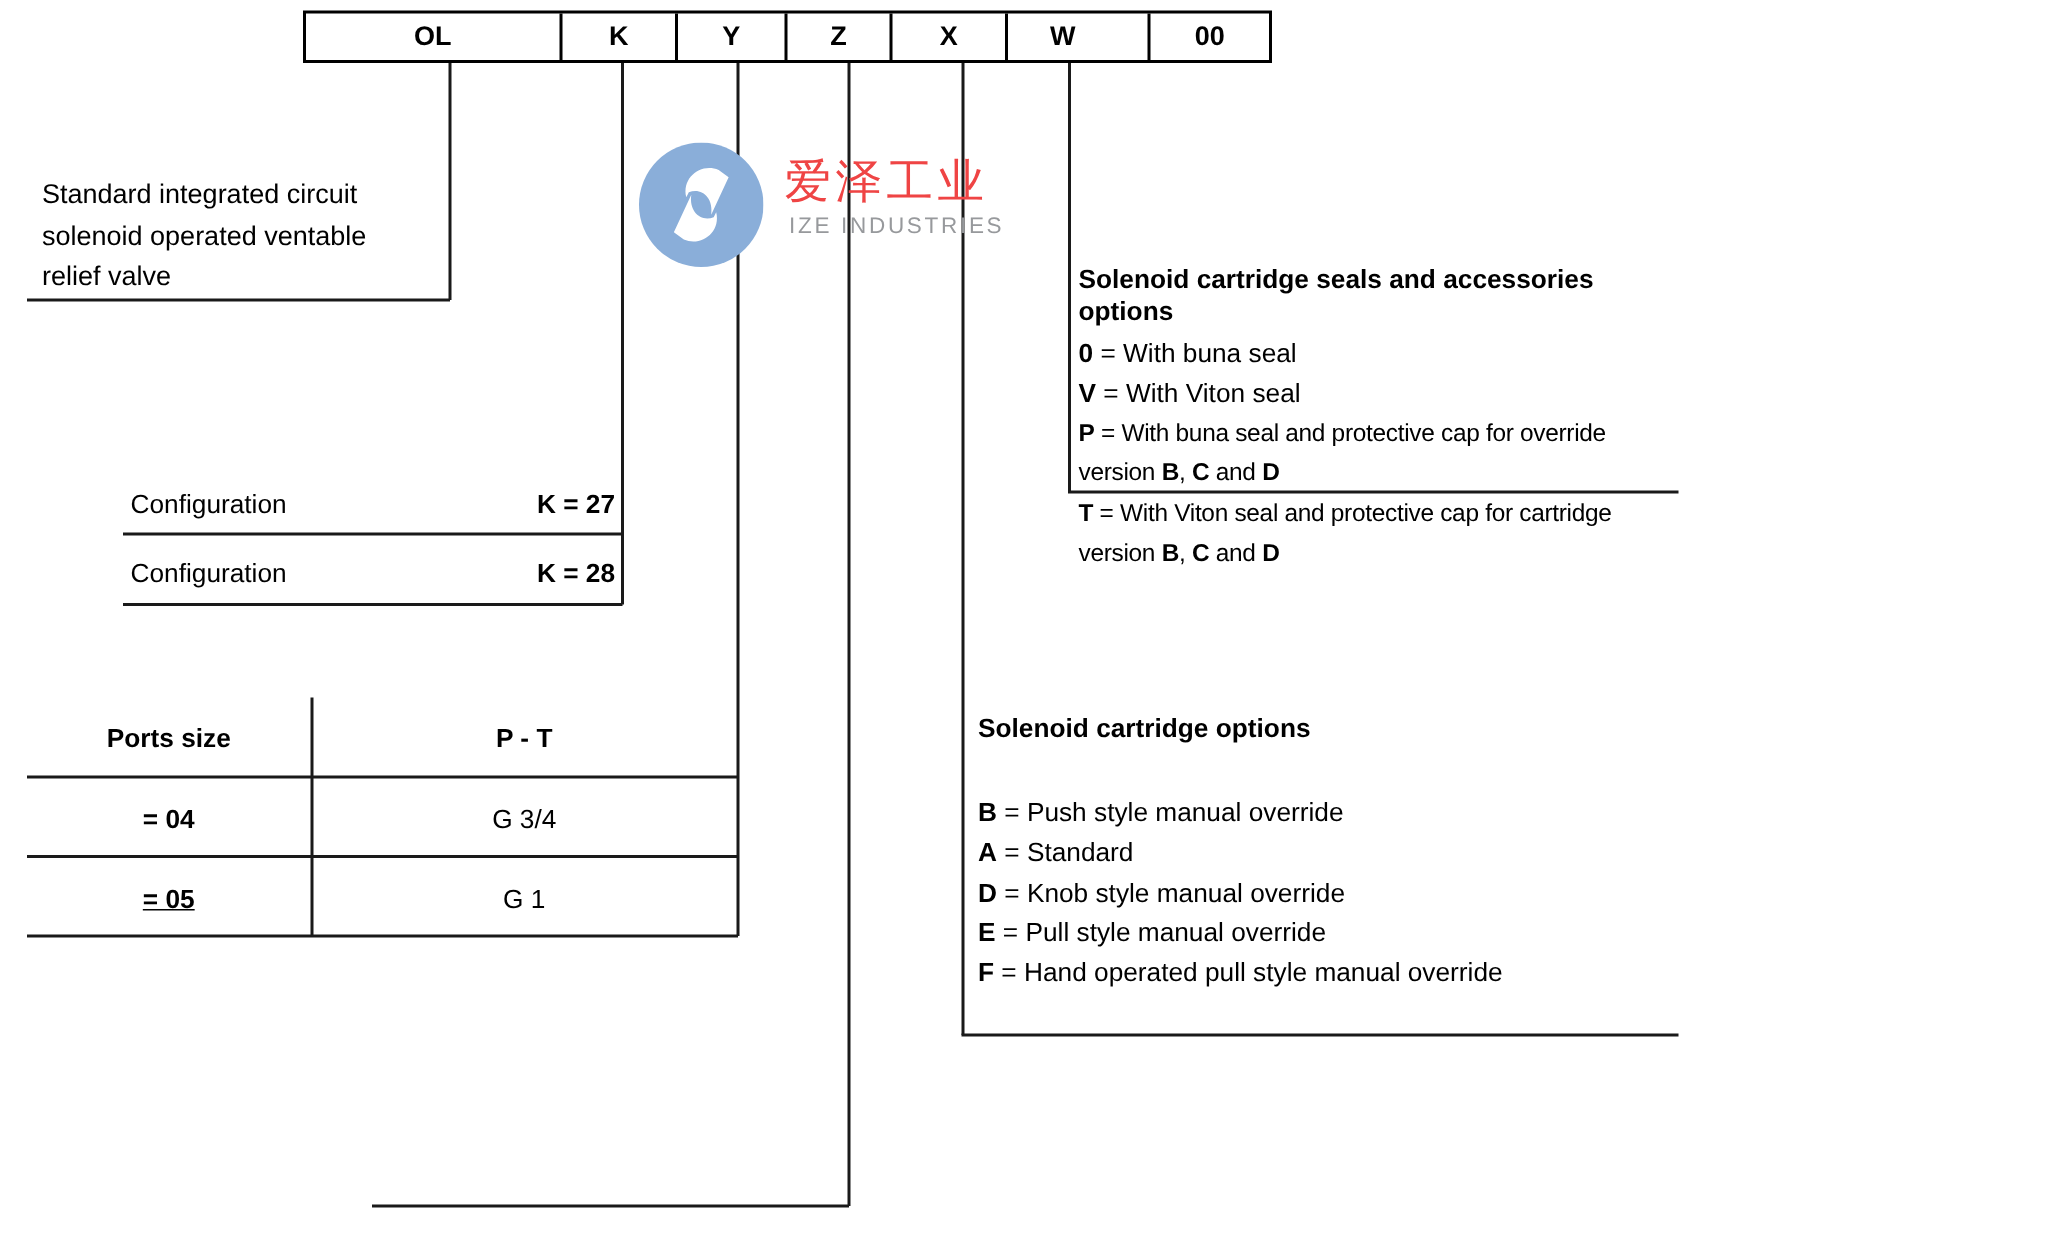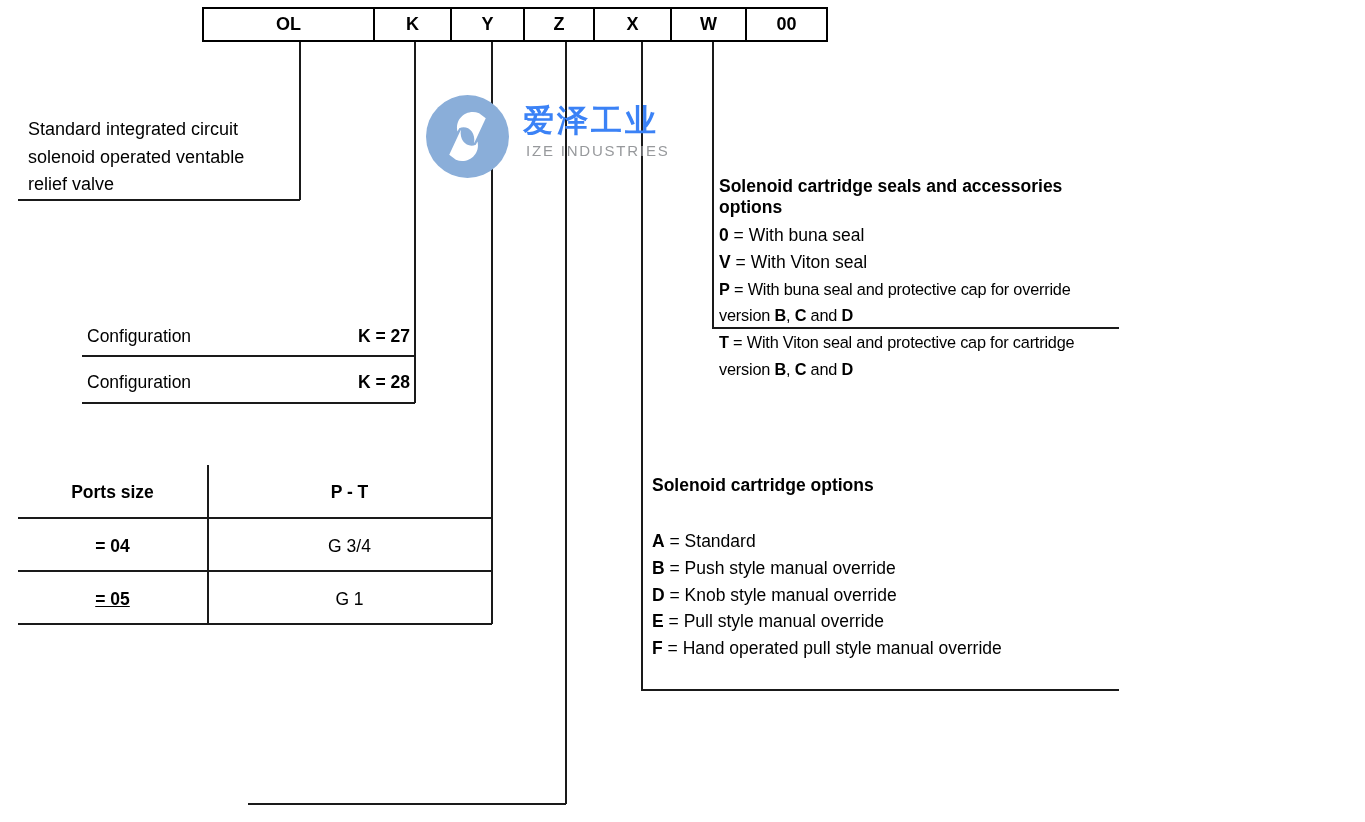--- a/index.html
+++ b/index.html
@@ -19,21 +19,21 @@
     display:flex; align-items:center; justify-content:center;
     font-weight:bold; font-size:18px; border-left:2px solid #000;
   }
   .code-cell:first-child { border-left:none; }
   .code-cell:nth-child(1){ width:169px; }
   .code-cell:nth-child(2){ width:77px; }
   .code-cell:nth-child(3){ width:73px; }
   .code-cell:nth-child(4){ width:70px; }
   .code-cell:nth-child(5){ width:77px; }
   .code-cell:nth-child(6){ width:75px; }
-  .code-cell:nth-child(7){ width:81px; }
+  .code-cell:nth-child(7){ width:81px;margin-left:20px; }
 
   
   .vline { position:absolute; width:1.5px; background:#1a1a1a; }
   .hline { position:absolute; height:1.5px; background:#1a1a1a; }
 
   
   .left-desc {
     position:absolute; left:28px; top:116px;
     font-size:18px; line-height:27.5px;
   }
@@ -62,21 +62,21 @@
   .footer-block {
     position:absolute; left:255px; top:752px; width:300px;
     text-align:right; font-size:17.5px; line-height:27px;
   }
   .footer-block .f-title { font-weight:bold; }
 
   
   .logo-circle { position:absolute; left:426px; top:95px; width:83px; height:83px; }
   .logo-cn {
     position:absolute; left:523px; top:100px;
-    font-size:31px; font-weight:bold; color:#3b82f6; letter-spacing:3px;
+    font-size:31px; font-weight:normal; color:#ef4444; letter-spacing:3px;
     font-family:"DejaVu Sans","Liberation Sans",sans-serif;
   }
   .logo-en {
     position:absolute; left:526px; top:142px;
     font-size:15px; color:#97999c; letter-spacing:1.8px;
   }
 </style>
 </head>
 <body>
 
@@ -141,22 +141,22 @@
   <div class="opt-list" style="left:719px; top:222px;">
       <div class="opt-line"><b>0</b> = <span>With buna seal</span></div>
       <div class="opt-line"><b>V</b> = <span>With Viton seal</span></div>
       <div class="opt-line condensed"><b>P</b> = <span>With buna seal and protective cap for override version </span><b>B</b><span>, </span><b>C</b><span> and </span><b>D</b></div>
       <div class="opt-line condensed"><b>T</b> = <span>With Viton seal and protective cap for cartridge version </span><b>B</b><span>, </span><b>C</b><span> and </span><b>D</b></div>
     </div>
   <div class="hline" style="left:712px; top:327px; width:629px;"></div>
 
   <div class="section-title" style="left:652px; top:475px;">Solenoid cartridge options</div>
   <div class="opt-list" style="left:652px; top:528px;">
+      <div class="opt-line"><b>B</b> = <span>Push style manual override</span></div>
       <div class="opt-line"><b>A</b> = <span>Standard</span></div>
-      <div class="opt-line"><b>B</b> = <span>Push style manual override</span></div>
       <div class="opt-line"><b>D</b> = <span>Knob style manual override</span></div>
       <div class="opt-line"><b>E</b> = <span>Pull style manual override</span></div>
       <div class="opt-line"><b>F</b> = <span>Hand operated pull style manual override</span></div>
     </div>
   <div class="hline" style="left:641px; top:689px; width:700px;"></div>
 
   <div class="hline" style="left:248px; top:803px; width:318px;"></div>
 
 </div>
 

